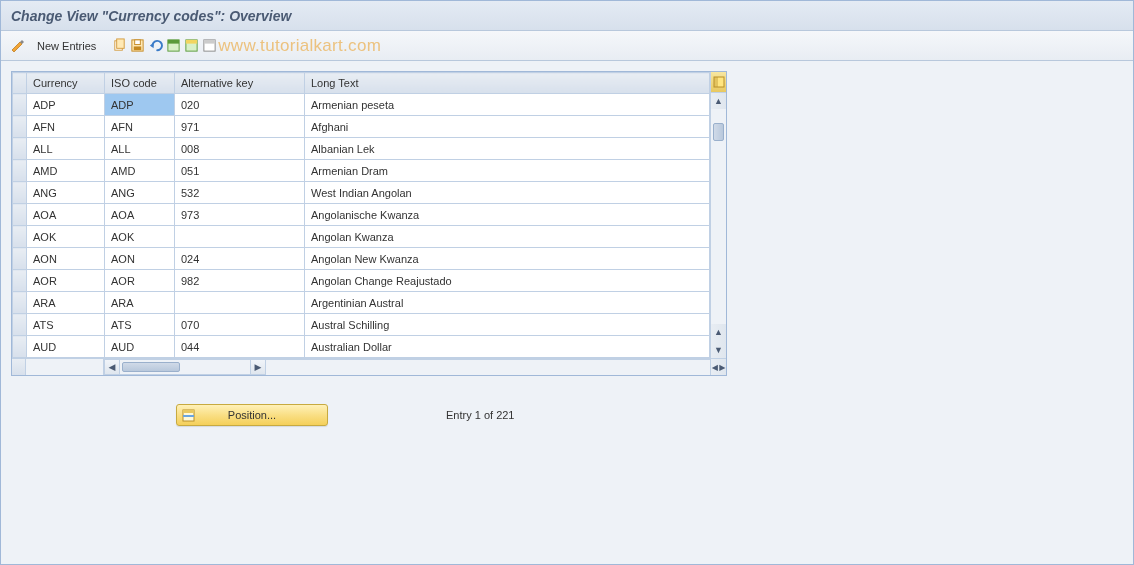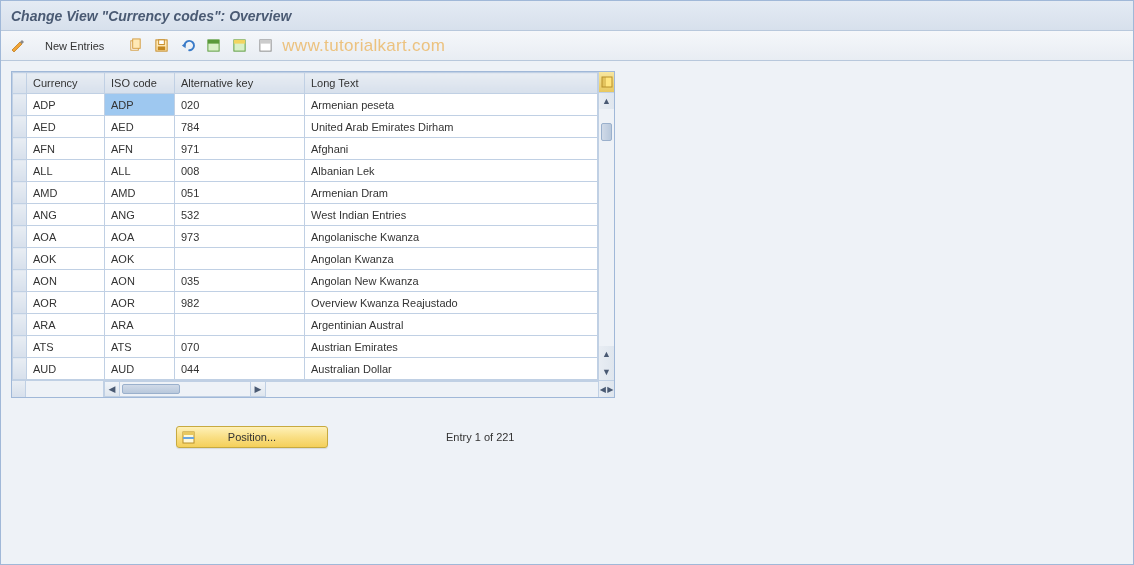--- a/index.html
+++ b/index.html
@@ -31,21 +31,21 @@
       color: #4a5a73;
       font-size: 14px;
     }
     .toolbar {
       height: 30px;
       background: linear-gradient(to bottom, #f5f7fa 0%, #e8edf3 100%);
       border-bottom: 1px solid #b8c8dc;
       display: flex;
       align-items: center;
       padding: 0 8px;
-      gap: 8px;
+      gap: 0;
     }
     .tb-icon {
       width: 18px;
       height: 18px;
       display: flex;
       align-items: center;
       justify-content: center;
       cursor: pointer;
     }
     .tb-button {
@@ -61,21 +61,21 @@
       font-size: 17px;
       font-weight: 540;
       letter-spacing: 0.3px;
     }
     .content {
       padding: 10px;
     }
     .table-container {
       display: flex;
       border: 1px solid #a0b8d8;
-      width: 604px;
+      width: 716px;
       background: #1d4ed8;
       position: relative;
     }
     .grid {
       flex: 1;
     }
     .vscroll {
       width: 16px;
       background: linear-gradient(to right,#e8edf3,#dfe6ee);
       border-left: 1px solid #c0d0e4;
@@ -292,27 +292,20 @@
           <tbody id="table-body">
               <tr>
                 <td class="rowhead"></td>
                 <td>ADP</td>
                 <td class="selected-cell">ADP</td>
                 <td>020</td>
                 <td>Armenian peseta</td>
               </tr>
               <tr>
                 <td class="rowhead"></td>
-                <td>AED</td>
-                <td>AED</td>
-                <td>784</td>
-                <td>United Arab Emirates Dirham</td>
-              </tr>
-              <tr>
-                <td class="rowhead"></td>
                 <td>AFN</td>
                 <td>AFN</td>
                 <td>971</td>
                 <td>Afghani</td>
               </tr>
               <tr>
                 <td class="rowhead"></td>
                 <td>ALL</td>
                 <td>ALL</td>
                 <td>008</td>
@@ -323,63 +316,63 @@
                 <td>AMD</td>
                 <td>AMD</td>
                 <td>051</td>
                 <td>Armenian Dram</td>
               </tr>
               <tr>
                 <td class="rowhead"></td>
                 <td>ANG</td>
                 <td>ANG</td>
                 <td>532</td>
-                <td>West Indian Entries</td>
+                <td>West Indian Angolan</td>
               </tr>
               <tr>
                 <td class="rowhead"></td>
                 <td>AOA</td>
                 <td>AOA</td>
                 <td>973</td>
                 <td>Angolanische Kwanza</td>
               </tr>
               <tr>
                 <td class="rowhead"></td>
                 <td>AOK</td>
                 <td>AOK</td>
                 <td></td>
                 <td>Angolan Kwanza</td>
               </tr>
               <tr>
                 <td class="rowhead"></td>
                 <td>AON</td>
                 <td>AON</td>
-                <td>035</td>
+                <td>024</td>
                 <td>Angolan New Kwanza</td>
               </tr>
               <tr>
                 <td class="rowhead"></td>
                 <td>AOR</td>
                 <td>AOR</td>
                 <td>982</td>
-                <td>Overview Kwanza Reajustado</td>
+                <td>Angolan Change Reajustado</td>
               </tr>
               <tr>
                 <td class="rowhead"></td>
                 <td>ARA</td>
                 <td>ARA</td>
                 <td></td>
                 <td>Argentinian Austral</td>
               </tr>
               <tr>
                 <td class="rowhead"></td>
                 <td>ATS</td>
                 <td>ATS</td>
                 <td>070</td>
-                <td>Austrian Emirates</td>
+                <td>Austral Schilling</td>
               </tr>
               <tr>
                 <td class="rowhead"></td>
                 <td>AUD</td>
                 <td>AUD</td>
                 <td>044</td>
                 <td>Australian Dollar</td>
               </tr>
             </tbody>
         </table>

